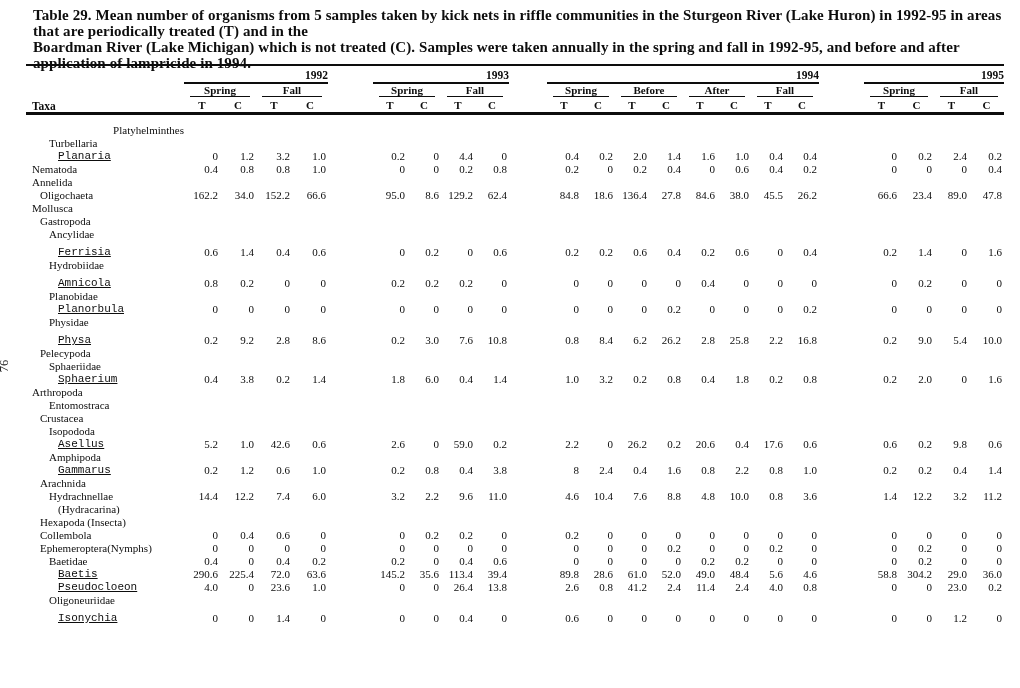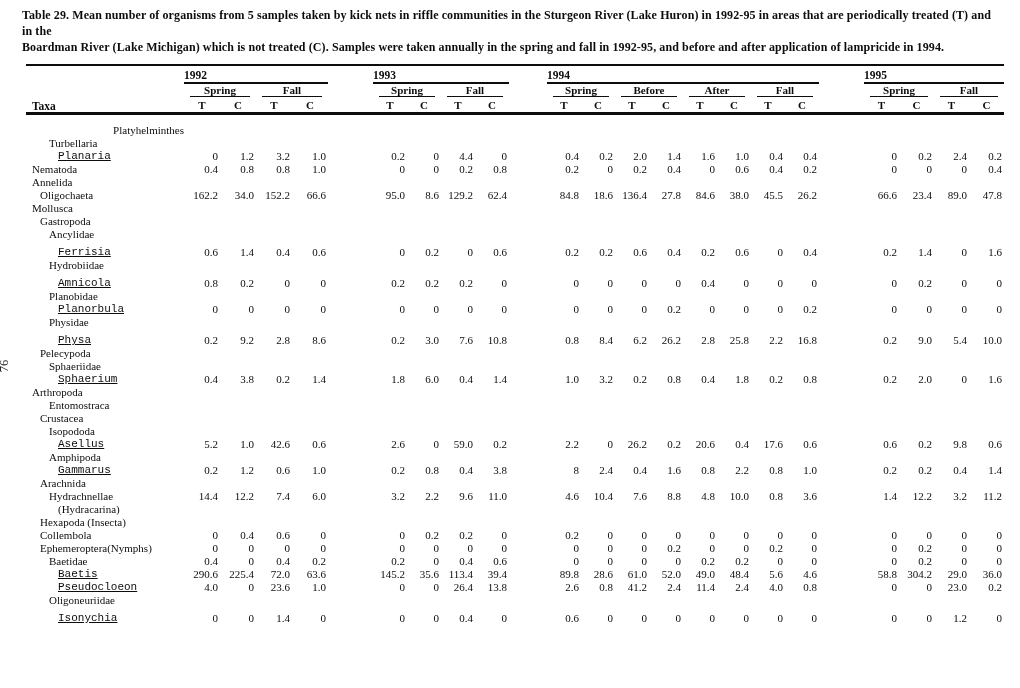--- a/index.html
+++ b/index.html
@@ -1,36 +1,36 @@
 <!DOCTYPE html>
 <html><head>
 <meta charset="utf-8">
 <style>
   html,body { margin:0; padding:0; background:#e8e8e8; }
   .page {
     position:relative; width:1020px; height:688px; background:#ffffff;
     font-family:"Liberation Serif", serif; color:#0d0d0d; overflow:hidden;
   }
   .caption {
-    position:absolute; left:22px; top:7px; width:975px;
-    font-size:12px; font-weight:bold; line-height:16px; letter-spacing:0.1px;
+    position:absolute; left:33px; top:7px; width:975px;
+    font-size:15px; font-weight:bold; line-height:16px; letter-spacing:0.1px;
   }
   .page-num {
     position:absolute; left:-1px; top:352px; width:24px; height:28px;
     transform:rotate(-90deg); font-size:12.5px; color:#222; text-align:center;
   }
   table.riffle {
     position:absolute; left:26px; top:64px; width:978px;
     border-collapse:collapse; table-layout:fixed;
     border-top:2px solid #0d0d0d;
   }
   th, td { padding:0; font-weight:normal; overflow:hidden; white-space:nowrap; }
   thead th { vertical-align:bottom; }
   th.year {
-    font-weight:bold; font-size:11.5px; text-align:left;
+    font-weight:bold; font-size:11.5px; text-align:right;
     border-bottom:2px solid #0d0d0d; height:15px; padding-bottom:1px;
   }
   th.season { height:13px; }
   th.season span {
     display:block; margin:0 6px; border-bottom:1.5px solid #0d0d0d;
     font-weight:bold; font-size:11px; text-align:center; line-height:12px;
   }
   tr.rule th { border-bottom:3px solid #0d0d0d; }
   th.subcol { font-weight:bold; font-size:11px; text-align:center; height:14px; padding-bottom:1px; }
   th.taxa-h { font-weight:bold; font-size:11.5px; text-align:left; padding-left:6px; }

